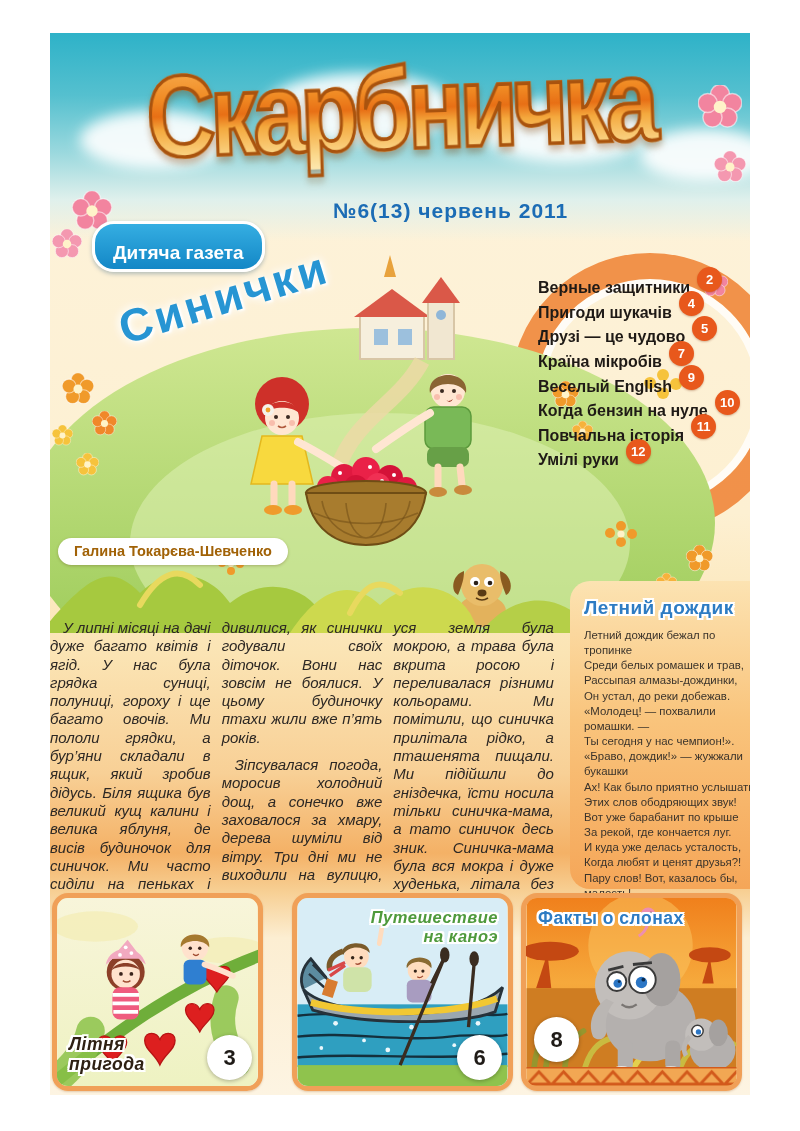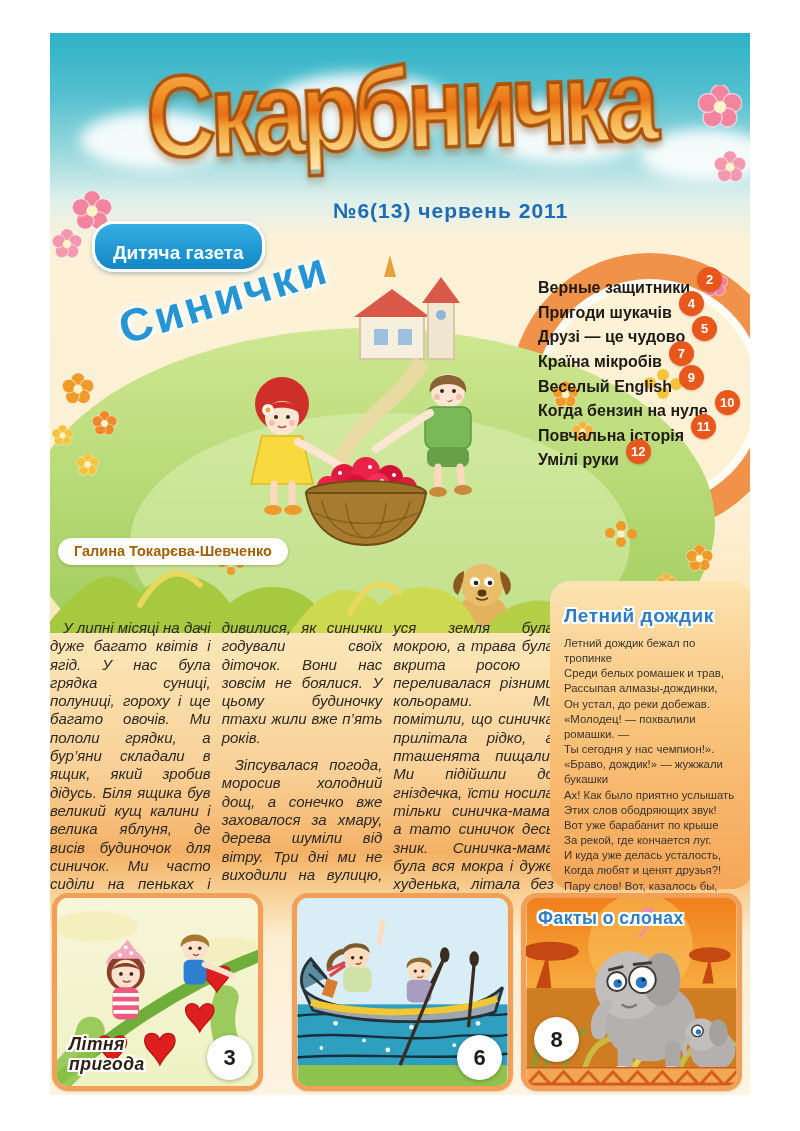--- a/index.html
+++ b/index.html
@@ -78,23 +78,23 @@
     display:flex; align-items:center; justify-content:center;
     box-shadow:0 1px 2px rgba(120,40,0,.3); }
 
   
   .columns { position:absolute; left:0px; top:586px; width:504px; height:276px; z-index:2;
     column-count:3; column-gap:11px; column-fill:auto;
     font-size:15px; line-height:1.22; color:#2d2824; text-align:justify; overflow:hidden;font-style:italic; }
   .columns p { margin:0 0 9px; text-indent:13px; }
 
   
-  .poem { position:absolute; left:500px; top:548px; width:202px; height:308px; z-index:3;
+  .poem { position:absolute; left:520px; top:548px; width:202px; height:308px; z-index:3;
     background:linear-gradient(180deg,#fce3b2 0%,#f9c47c 45%,#f5a658 100%);
-    border-radius:20px; padding:24px 12px 8px 14px; }
+    border-radius:20px; padding:16px 12px 8px 14px; }
   .poem-title { font-size:19px; font-weight:bold; color:#2e7cc3; letter-spacing:.5px;
     text-shadow:-2px -2px 0 #fff,2px -2px 0 #fff,-2px 2px 0 #fff,2px 2px 0 #fff,0 -2px 0 #fff,0 2px 0 #fff,-2px 0 0 #fff,2px 0 0 #fff; }
   .poem-lines { margin-top:9px; font-size:11.4px; line-height:1.33; color:#3a332b; }
   .poem-author { margin-top:9px; margin-left:42px; font-size:12px; font-weight:bold; font-style:italic; color:#2d2620; }
 
   
   .card { position:absolute; top:860px; height:198px; z-index:4;
     border:5px solid #f0a058; border-radius:16px; overflow:hidden;
     box-shadow:0 1px 2px rgba(150,90,30,.25); }
   .card1 { left:2px;   width:211px; }
@@ -470,20 +470,24 @@
           <circle cx="-4" cy="1" r="1.7" fill="#332318"></circle>
             <circle cx="4" cy="1" r="1.7" fill="#332318"></circle>
           <path d="M-2,7 Q1,9 4,6" stroke="#a04a30" stroke-width="1.3" fill="none"></path>
           <rect x="-13" y="10" width="26" height="24" rx="6" fill="#a89cc0"></rect>
           <path d="M13,14 L26,-12 M-20,100 L26,-12" stroke="#3a2c20" stroke-width="3.5" fill="none"></path>
           <ellipse cx="27" cy="-16" rx="5" ry="8" fill="#3a2c20"></ellipse>
           <path d="M52,60 L58,-8" stroke="#3a2c20" stroke-width="3.5"></path>
           <ellipse cx="58" cy="-12" rx="5" ry="8" fill="#3a2c20"></ellipse>
         </g>
       </svg>
+      <div class="card-label">
+        <div>Путешествие</div>
+        <div>на каноэ</div>
+      </div>
       <div class="page-circle">6</div>
     </div>
 
     <div class="card card3">
       <svg class="cardscene" viewBox="0 0 221 198">
         <defs>
           <linearGradient id="g3" x1="0" y1="0" x2="0" y2="1">
               <stop offset="0" stop-color="#f0801c"></stop>
               <stop offset=".45" stop-color="#f6a93c"></stop>
               <stop offset="1" stop-color="#e98a24"></stop>

